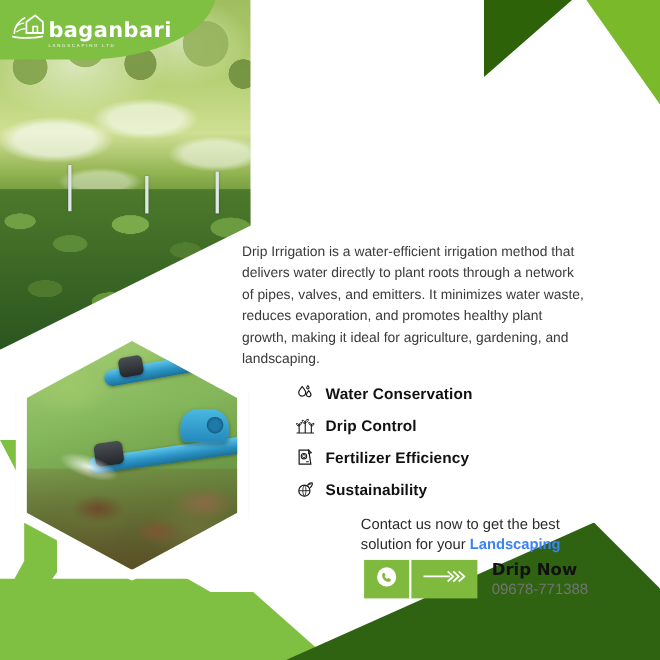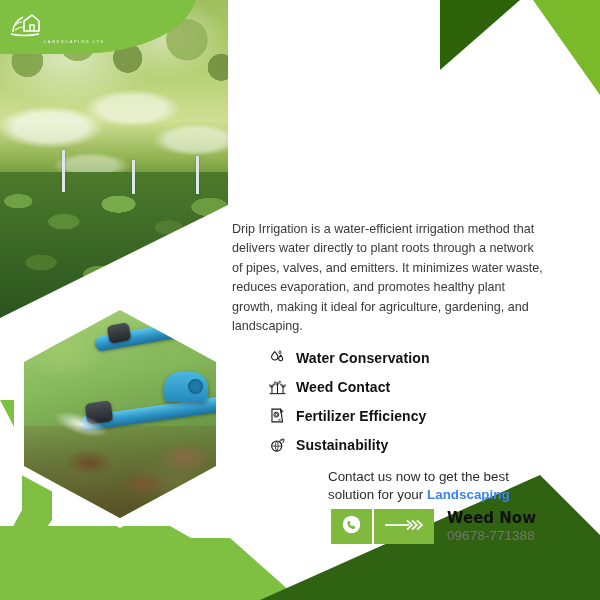--- a/index.html
+++ b/index.html
@@ -160,21 +160,21 @@
     transform:rotate(18deg);
   }
   
   #title{
     position:absolute;left:232px;top:56px;width:330px;
     font-size:52px;line-height:.95;font-weight:700;color:#0b0b0b;
     letter-spacing:-1px;font-family:"DejaVu Sans",sans-serif;
   }
   #title .l2{display:block;}
   #paragraph{
-    position:absolute;left:232px;top:207px;width:312px;
+    position:absolute;left:220px;top:207px;width:312px;
     font-size:12.6px;line-height:1.55;color:#3a3a3a;
   }
   
   #features{
     position:absolute;left:268px;top:348px;width:250px;
     display:flex;flex-direction:column;gap:10px;
   }
   .feature{display:flex;align-items:center;gap:9px;}
   .feature .ficon{width:19px;height:19px;flex:0 0 19px;display:block;}
   .feature .flabel{font-size:14px;font-weight:700;color:#111;letter-spacing:.1px;}
@@ -224,20 +224,21 @@
       <svg width="30" height="28" viewBox="0 0 30 28" aria-hidden="true">
         <path d="M14 9 L22 3 L29 9 L29 19 L14 19 Z" fill="none" stroke="#ffffff" stroke-width="1.6"></path>
         <path d="M20 19 L20 13 L24 13 L24 19" fill="none" stroke="#ffffff" stroke-width="1.4"></path>
         <path d="M3 20 C3 12, 9 7, 13 5" fill="none" stroke="#ffffff" stroke-width="1.5"></path>
         <path d="M4 14 C7 11, 10 10, 12 10" fill="none" stroke="#ffffff" stroke-width="1.2"></path>
         <path d="M5 18 C8 16, 11 15, 13 15" fill="none" stroke="#ffffff" stroke-width="1.2"></path>
         <path d="M1 22 C8 24, 20 24, 29 22" fill="none" stroke="#ffffff" stroke-width="1.6"></path>
       </svg>
     </span>
     <span id="logo-text-wrap">
+      <span id="logo-word">baganbari</span>
       <span id="logo-tag">LANDSCAPING LTD</span>
     </span>
   </div>
 
   <div id="photo-hex-frame"></div>
   <div id="photo-hex">
     <div class="bg"></div>
     <div class="soil"></div>
     <div class="pipe" style="left:70px;top:16px;width:130px;transform:rotate(-10deg);"></div>
     <div class="fitting" style="left:84px;top:14px;width:22px;height:18px;transform:rotate(-10deg);"></div>
@@ -271,21 +272,21 @@
           <path d="M19 21V11" stroke="#1a1a1a" stroke-width="1.3" fill="none"></path>
           <path d="M5 13c-2 0-3-1.4-3-3 1.9 0 3 1.2 3 3z" fill="none" stroke="#1a1a1a" stroke-width="1.1"></path>
           <path d="M5 12c2 0 3-1.4 3-3-1.9 0-3 1.2-3 3z" fill="none" stroke="#1a1a1a" stroke-width="1.1"></path>
           <path d="M12 10c-2.3 0-3.6-1.6-3.6-3.6 2.2 0 3.6 1.4 3.6 3.6z" fill="none" stroke="#1a1a1a" stroke-width="1.1"></path>
           <path d="M12 9c2.3 0 3.6-1.6 3.6-3.6-2.2 0-3.6 1.4-3.6 3.6z" fill="none" stroke="#1a1a1a" stroke-width="1.1"></path>
           <path d="M19 13c2 0 3-1.4 3-3-1.9 0-3 1.2-3 3z" fill="none" stroke="#1a1a1a" stroke-width="1.1"></path>
           <path d="M19 12c-2 0-3-1.4-3-3 1.9 0 3 1.2 3 3z" fill="none" stroke="#1a1a1a" stroke-width="1.1"></path>
           <path d="M2 21h20" stroke="#1a1a1a" stroke-width="1.3" fill="none"></path>
         </svg>
       </span>
-      <span class="flabel">Weed Contact</span>
+      <span class="flabel">Drip Control</span>
     </div>
 
     <div class="feature">
       <span class="ficon">
         <svg viewBox="0 0 24 24" width="19" height="19" aria-hidden="true">
           <path d="M5 4h11l2.4 16H5z" fill="none" stroke="#1a1a1a" stroke-width="1.4"></path>
           <circle cx="10.5" cy="11" r="3.1" fill="none" stroke="#1a1a1a" stroke-width="1.2"></circle>
           <path d="M10.5 8.6c1 1.2 1.6 2 1.6 2.6a1.6 1.6 0 0 1-3.2 0c0-.6.6-1.4 1.6-2.6z" fill="none" stroke="#1a1a1a" stroke-width="1"></path>
           <path d="M16 4l3 3-3 1z" fill="none" stroke="#1a1a1a" stroke-width="1.2"></path>
           <path d="M13 17.5h3" stroke="#1a1a1a" stroke-width="1.2" fill="none"></path>
@@ -327,18 +328,18 @@
           <svg width="42" height="16" viewBox="0 0 42 16" aria-hidden="true">
             <path d="M2 8h24" stroke="#ffffff" stroke-width="1.7" fill="none"></path>
             <path d="M24 3.4L29 8l-5 4.6" stroke="#ffffff" stroke-width="1.7" fill="none"></path>
             <path d="M29 3.4L34 8l-5 4.6" stroke="#ffffff" stroke-width="1.7" fill="none"></path>
             <path d="M34 3.4L39 8l-5 4.6" stroke="#ffffff" stroke-width="1.7" fill="none"></path>
           </svg>
         </span>
       </div>
     </div>
     <div id="call-text">
-      <div id="call-now">Weed Now</div>
+      <div id="call-now">Drip Now</div>
       <div id="call-number">09678-771388</div>
     </div>
   </div>
 
 </div>
 
 </body></html>

